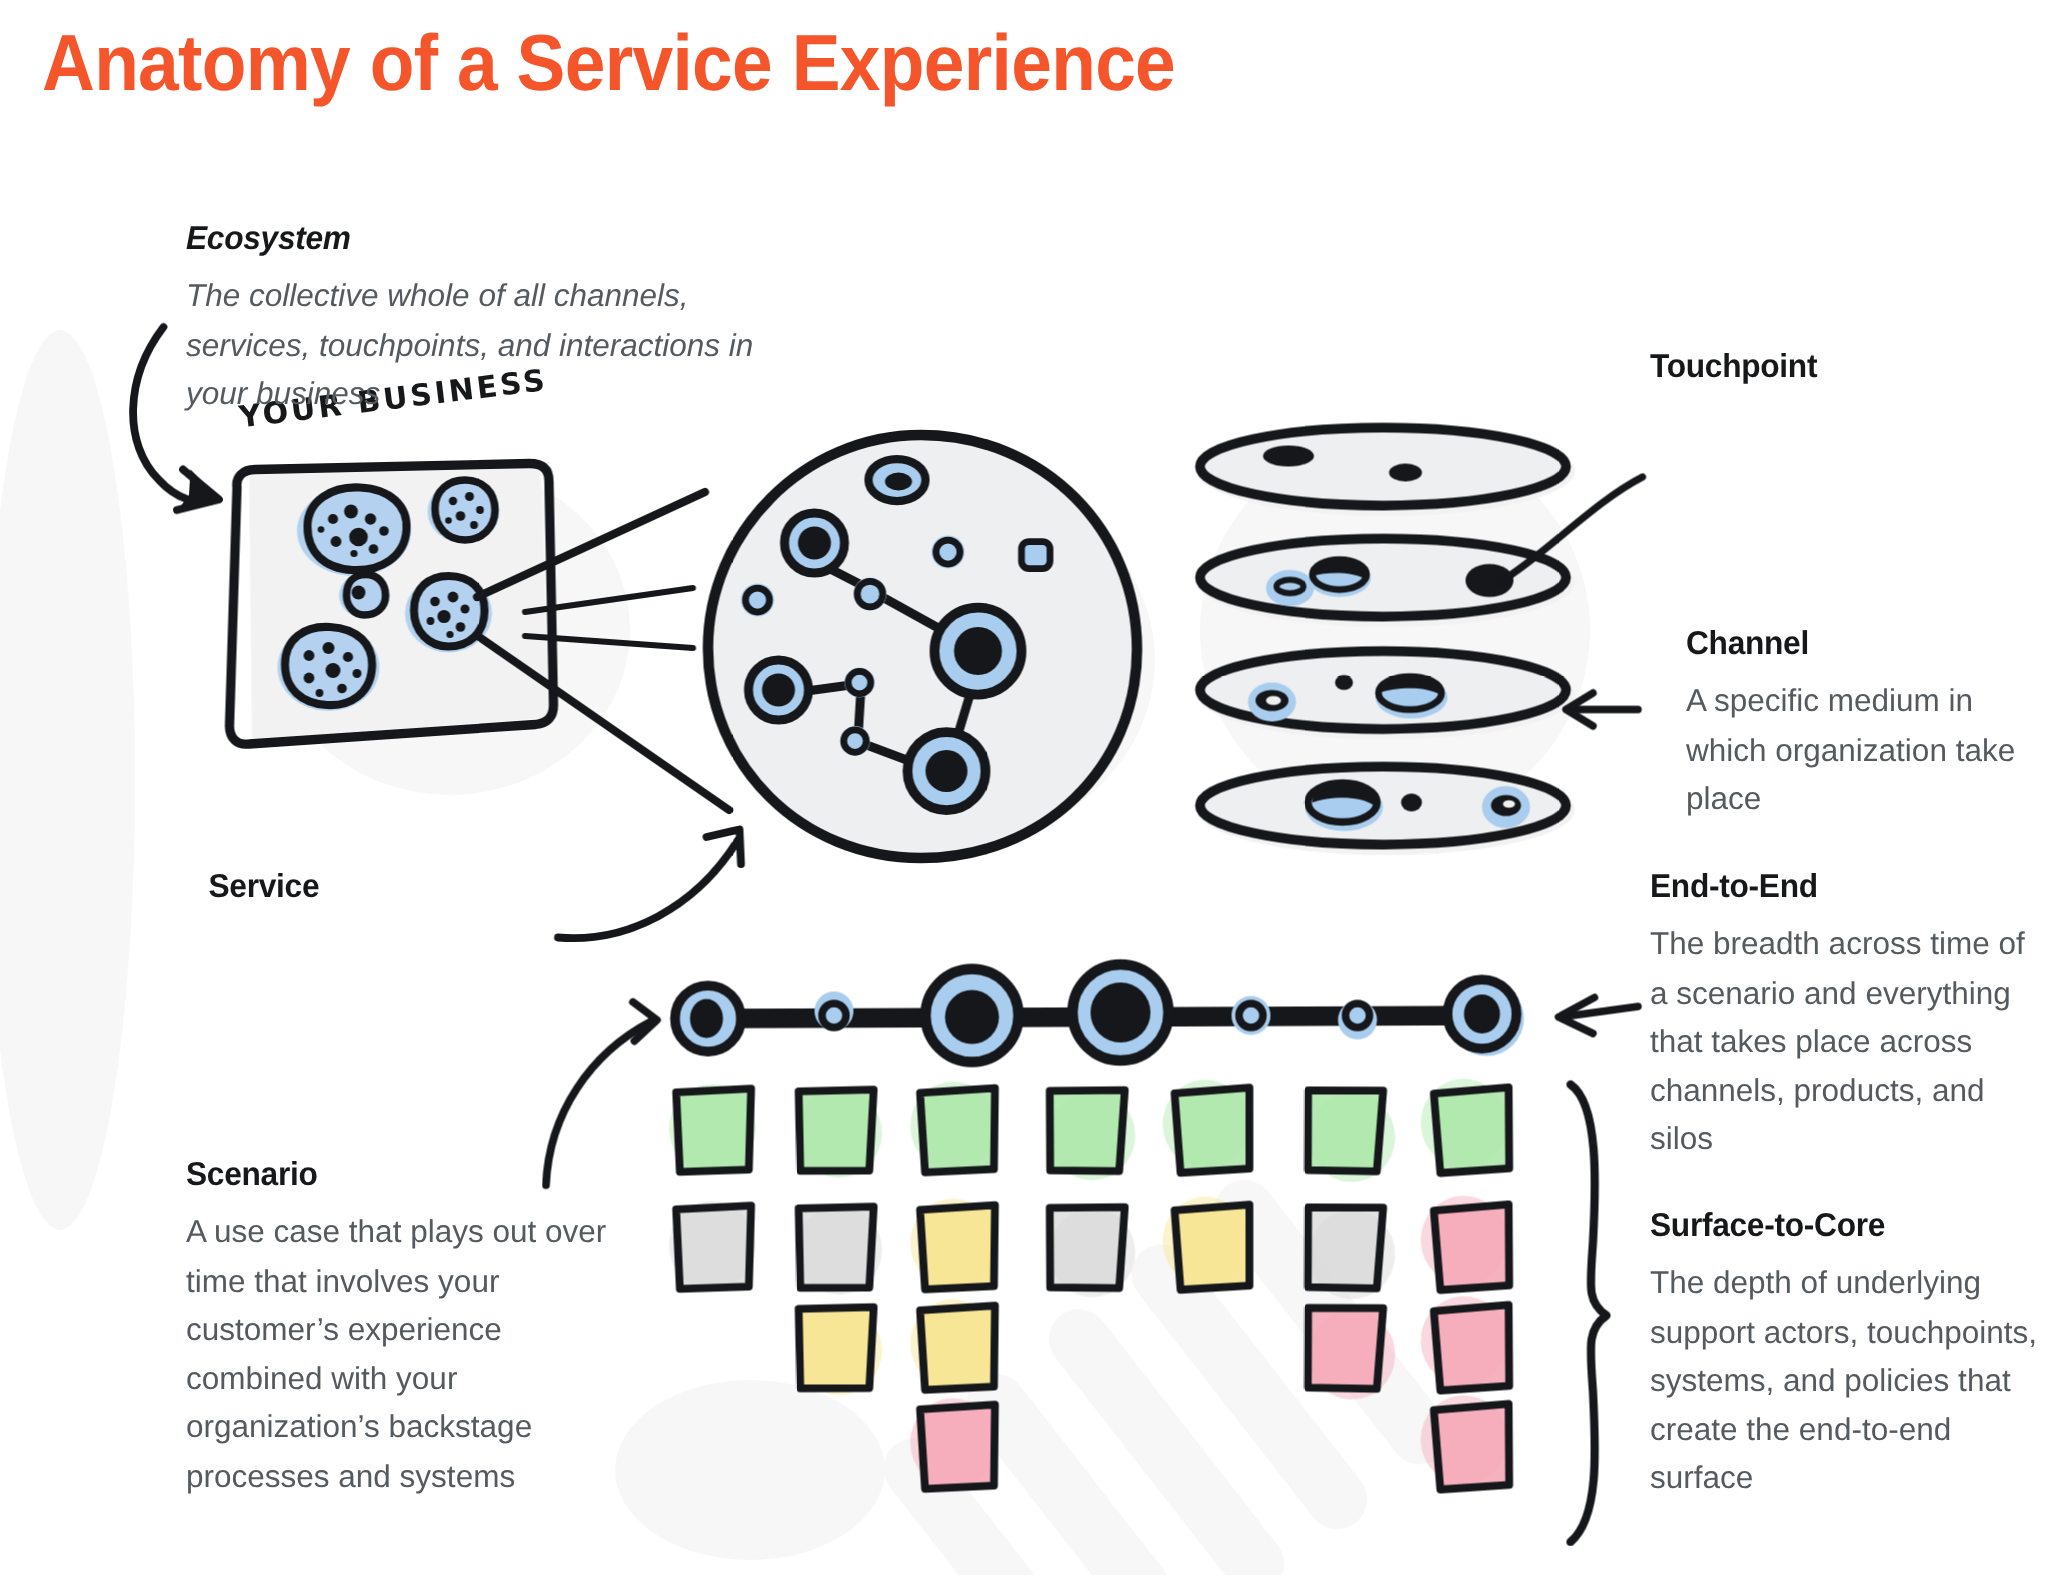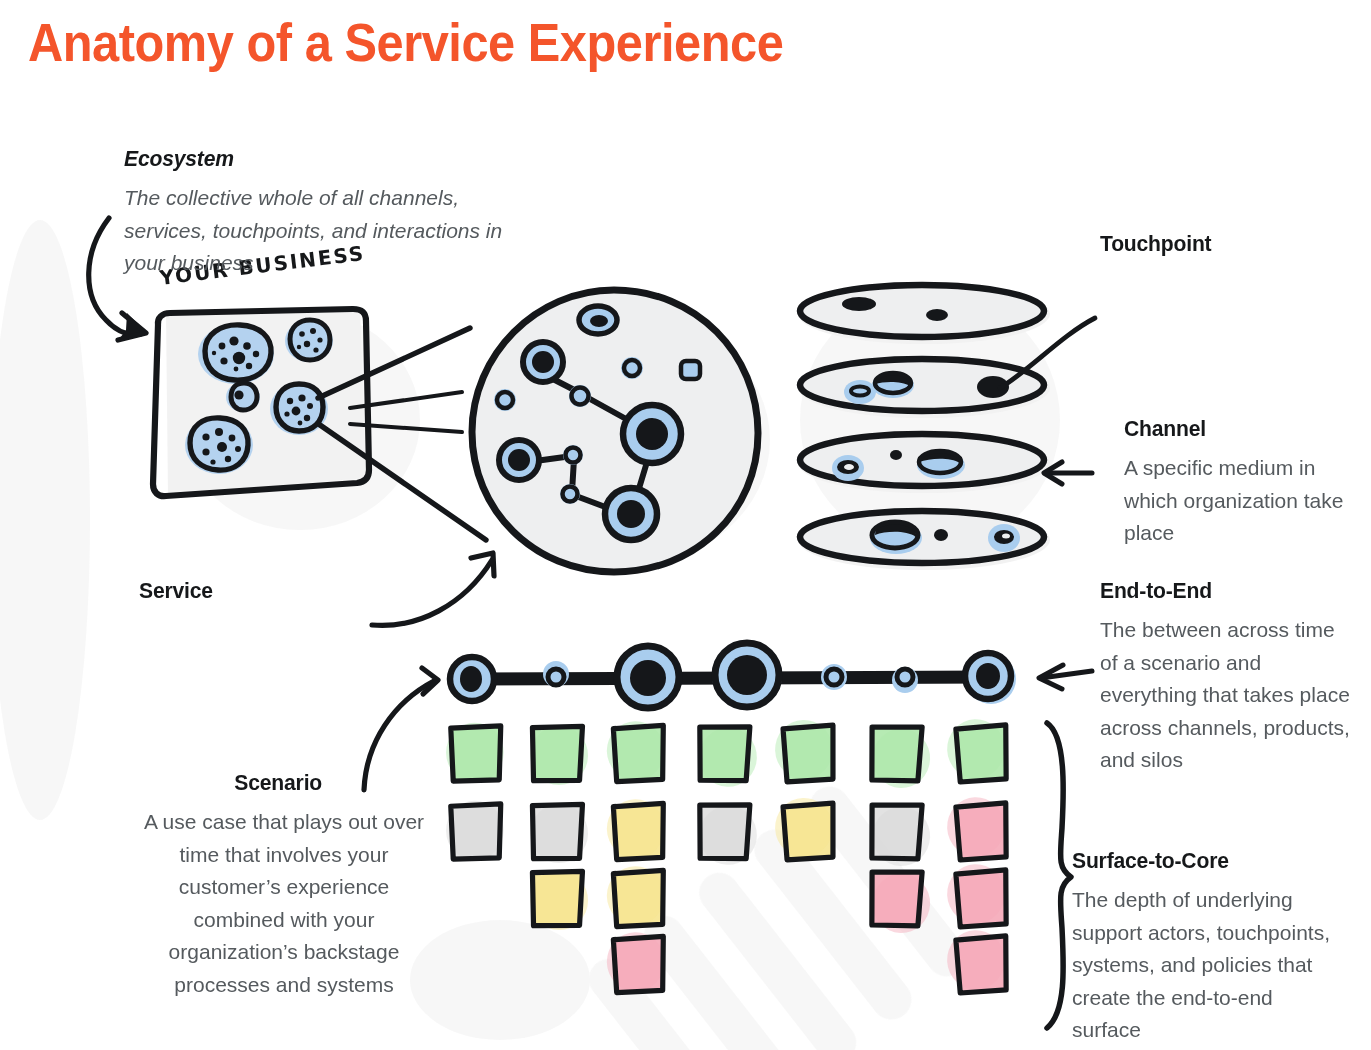--- a/index.html
+++ b/index.html
@@ -55,22 +55,22 @@
     line-height: 1.55;
     color: #555a5e;
     font-family: "Liberation Sans", sans-serif;
   }
 
   #lbl-ecosystem   { left: 124px; top: 146px; width: 400px; font-style: italic; }
   #lbl-touchpoint  { left: 1100px; top: 231px; width: 250px; }
   #lbl-channel     { left: 1100px; top: 416px; width: 250px; margin-left: 24px; }
   #lbl-service     { left: 139px; top: 578px; width: 275px; }
   #lbl-endtoend    { left: 1100px; top: 578px; width: 250px; }
-  #lbl-scenario    { left: 139px; top: 770px; width: 290px; text-align: center; }
-  #lbl-surface     { left: 1072px; top: 804px; width: 260px; margin-top: 44px; }
+  #lbl-scenario    { left: 124px; top: 770px; width: 290px; }
+  #lbl-surface     { left: 1100px; top: 804px; width: 260px; }
 
   
   .handwriting {
     position: absolute;
     left: 161px;
     top: 266px;
     font-size: 20px;
     font-weight: 700;
     letter-spacing: 2px;
     color: #16181a;
@@ -513,21 +513,21 @@
   <h3>Channel</h3>
   <p>A specific medium in which organization take place</p>
 </div>
 
 <div class="label-block" id="lbl-service">
   <h3>Service</h3>
 </div>
 
 <div class="label-block" id="lbl-endtoend">
   <h3>End-to-End</h3>
-  <p>The between across time of a scenario and everything that takes place across channels, products, and silos</p>
+  <p>The breadth across time of a scenario and everything that takes place across channels, products, and silos</p>
 </div>
 
 <div class="label-block" id="lbl-scenario">
   <h3>Scenario</h3>
   <p>A use case that plays out over time that involves your customer’s experience combined with your organization’s backstage processes and systems</p>
 </div>
 
 <div class="label-block" id="lbl-surface">
   <h3>Surface-to-Core</h3>
   <p>The depth of underlying support actors, touchpoints, systems, and policies that create the end-to-end surface</p>

